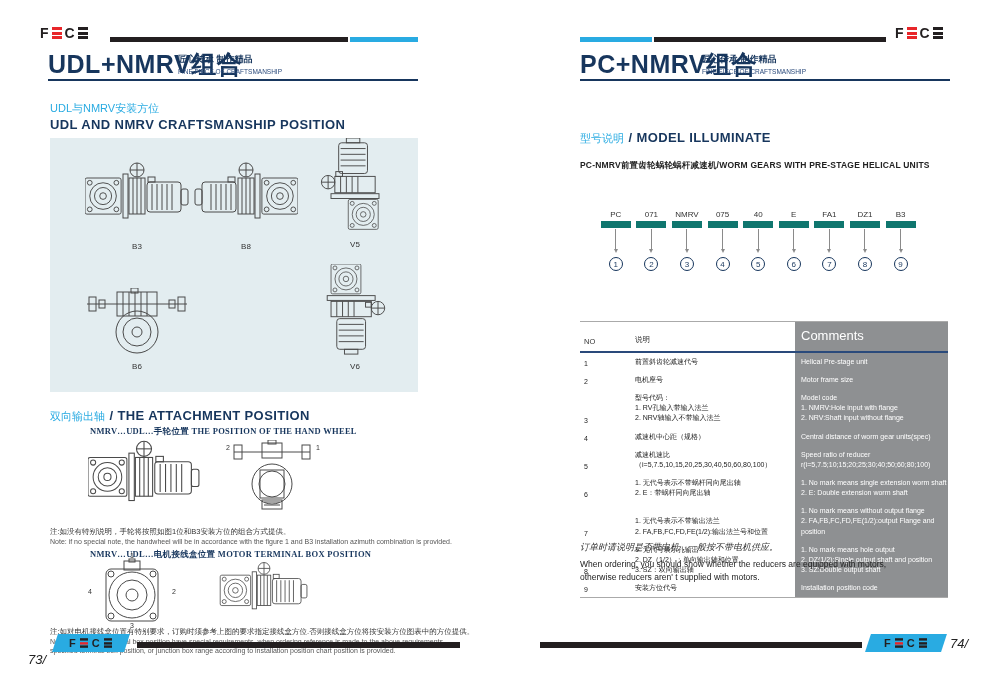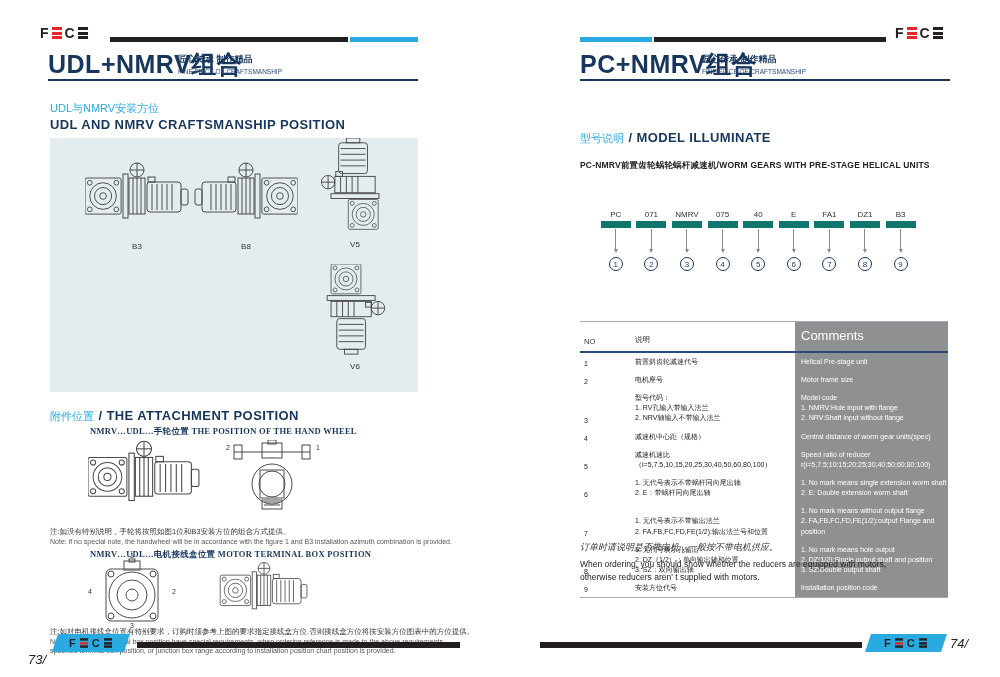--- a/index.html
+++ b/index.html
@@ -220,30 +220,36 @@
           <use href="#hassy" transform="translate(104,0) scale(-1,1)"></use>
         </svg>
       <div class="pos-label">B8</div>
     </div>
     <div class="pcell" style="left:262px;top:0;width:86px;">
       <svg class="draw" width="70" height="96" viewBox="0 0 70 100">
           <use href="#vassyV5"></use>
         </svg>
       <div class="pos-label">V5</div>
     </div>
+    <div class="pcell" style="left:37px;top:150px;width:100px;">
+      <svg class="draw" width="100" height="68" viewBox="0 0 100 68">
+          <use href="#topview"></use>
+        </svg>
+      <div class="pos-label">B6</div>
+    </div>
     <div class="pcell" style="left:265px;top:126px;width:80px;">
       <svg class="draw" width="66" height="92" viewBox="0 0 66 96">
           <use href="#vassyV6"></use>
         </svg>
       <div class="pos-label">V6</div>
     </div>
   </div>
 
   <div class="abs sec-inline" style="left:50px;top:406px;">
-    <span class="sec-cn">附件位置</span>
+    <span class="sec-cn">双向输出轴</span>
     <span class="sec-en">/ THE ATTACHMENT POSITION</span>
   </div>
   <div class="abs serif-head" style="left:50px;top:426px;">NMRV…UDL…手轮位置 THE POSITION OF THE HAND WHEEL</div>
 
   <div class="abs" style="left:88px;top:438px;">
     <svg class="draw" width="112" height="82" viewBox="0 0 104 76">
         <use href="#hassy"></use>
       </svg>
   </div>
   <div class="abs" style="left:228px;top:440px;width:100px;">

